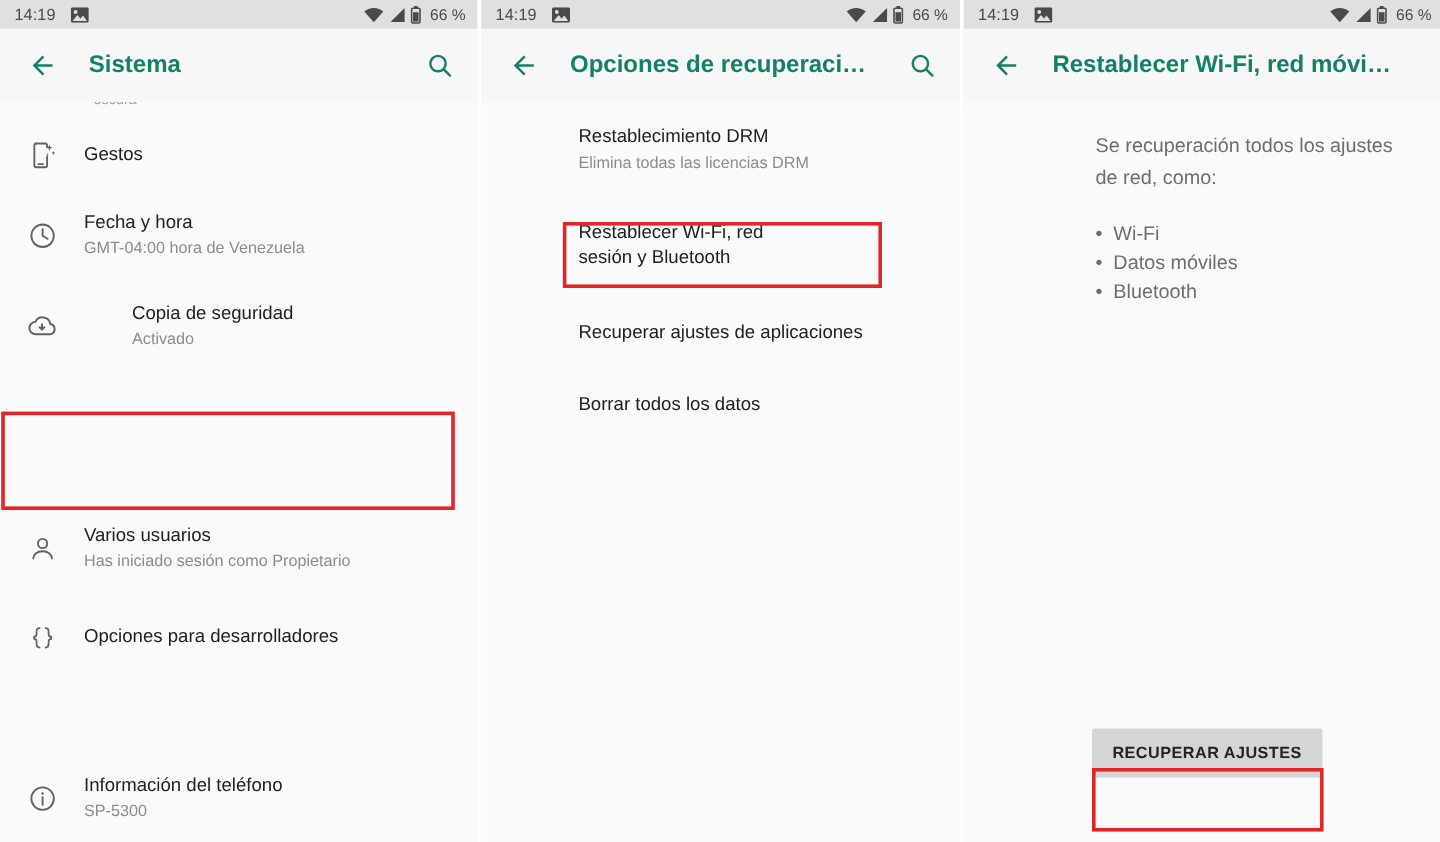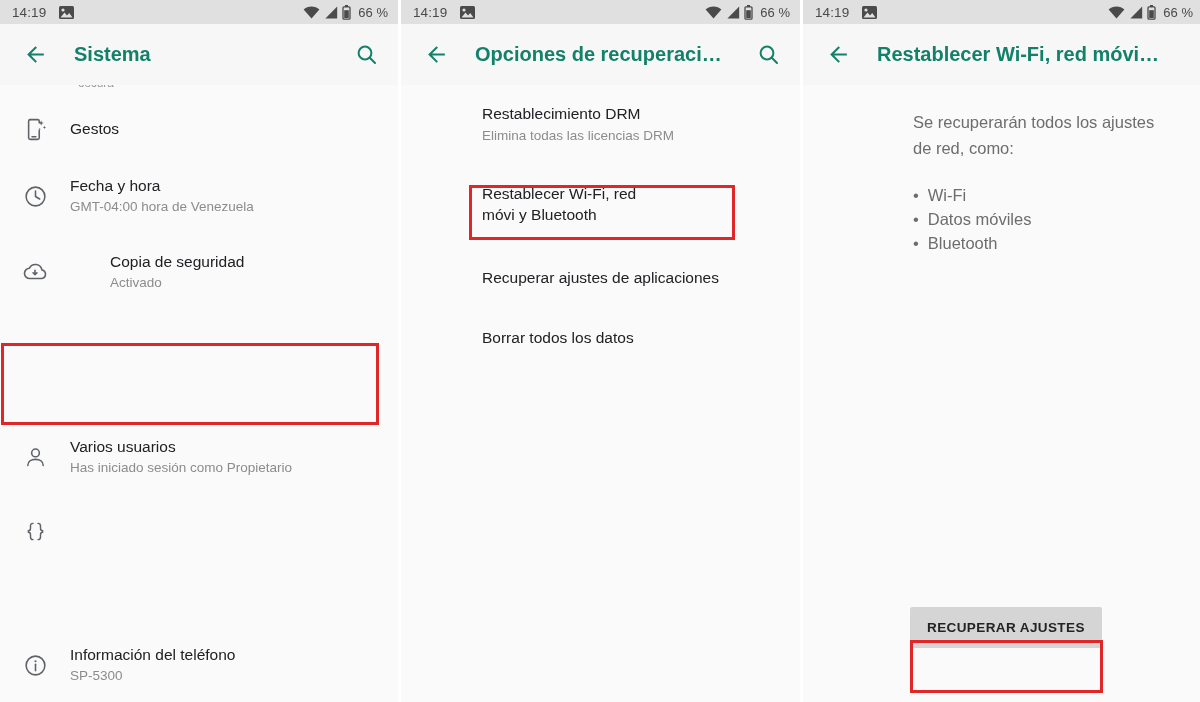--- a/index.html
+++ b/index.html
@@ -317,20 +317,23 @@
         </div>
       </div>
 
       <div class="srow" style="top:423px;height:46px;">
         <div class="ico">
           <svg width="25" height="25" viewBox="0 0 24 24">
               <path d="M9.6 4.2c-2 0-2.4 1-2.4 2.6v2c0 1.6-.6 2.4-2 2.4v1.6c1.4 0 2 .8 2 2.4v2c0 1.6.4 2.6 2.4 2.6" fill="none" stroke="#5f6368" stroke-width="1.4" stroke-linecap="round"></path>
               <path d="M14.4 4.2c2 0 2.4 1 2.4 2.6v2c0 1.6.6 2.4 2 2.4v1.6c-1.4 0-2 .8-2 2.4v2c0 1.6-.4 2.6-2.4 2.6" fill="none" stroke="#5f6368" stroke-width="1.4" stroke-linecap="round"></path>
             </svg>
         </div>
+        <div class="txt">
+          <div class="title">Opciones para desarrolladores</div>
+        </div>
       </div>
 
 
       <div class="srow" style="top:553px;height:54px;">
         <div class="ico">
           <svg width="25" height="25" viewBox="0 0 24 24">
               <circle cx="12" cy="12" r="9" fill="none" stroke="#5f6368" stroke-width="1.5"></circle>
               <circle cx="12" cy="7.9" r="1.05" fill="#5f6368"></circle>
               <line x1="12" y1="10.8" x2="12" y2="17" stroke="#5f6368" stroke-width="1.5" stroke-linecap="round"></line>
             </svg>
@@ -395,21 +398,21 @@
     </div>
 
     <div class="content">
 
       <div class="mrow" style="top:18px;">
         <div class="title">Restablecimiento DRM</div>
         <div class="sub">Elimina todas las licencias DRM</div>
       </div>
 
       <div class="mrow" style="top:98px;width:270px;">
-        <div class="title">Restablecer Wi-Fi, red móvi y Bluetooth</div>
+        <div class="title">Restablecer Wi-Fi, red sesión y Bluetooth</div>
       </div>
 
       <div class="mrow" style="top:182px;">
         <div class="title">Recuperar ajustes de aplicaciones</div>
       </div>
 
       <div class="mrow" style="top:242px;">
         <div class="title">Borrar todos los datos</div>
       </div>
     </div>
@@ -455,21 +458,21 @@
       <div class="back-btn">
         <svg width="25" height="25" viewBox="0 0 24 24">
             <path d="M20 11H7.8l5.6-5.6L12 4l-8 8 8 8 1.4-1.4L7.8 13H20z" fill="#13806a"></path>
           </svg>
       </div>
       <div class="appbar-title">Restablecer Wi-Fi, red móvi…</div>
     </div>
 
     <div class="content">
 
-      <div class="desc">Se recuperarán todos los ajustes de red, como:</div>
+      <div class="desc">Se recuperación todos los ajustes de red, como:</div>
 
       <ul class="bullets">
         <li>Wi-Fi</li>
         <li>Datos móviles</li>
         <li>Bluetooth</li>
       </ul>
 
       <button class="action-btn">RECUPERAR AJUSTES</button>
     </div>
 

